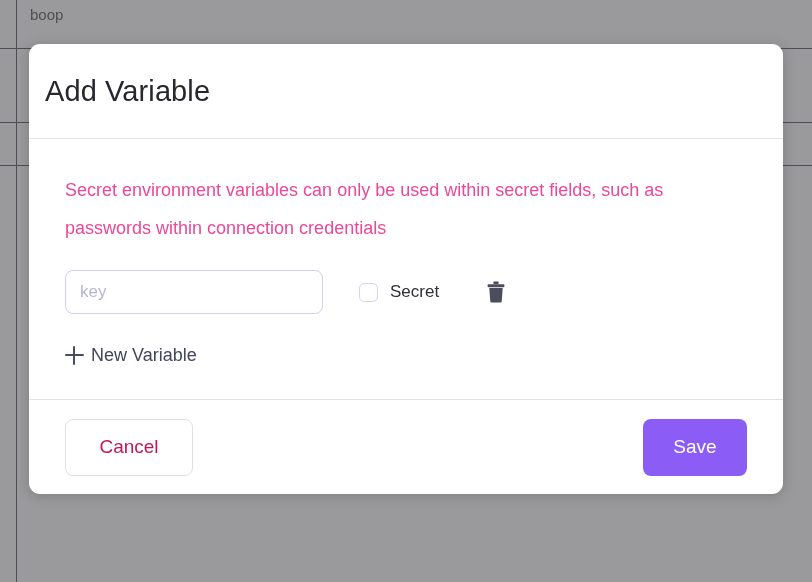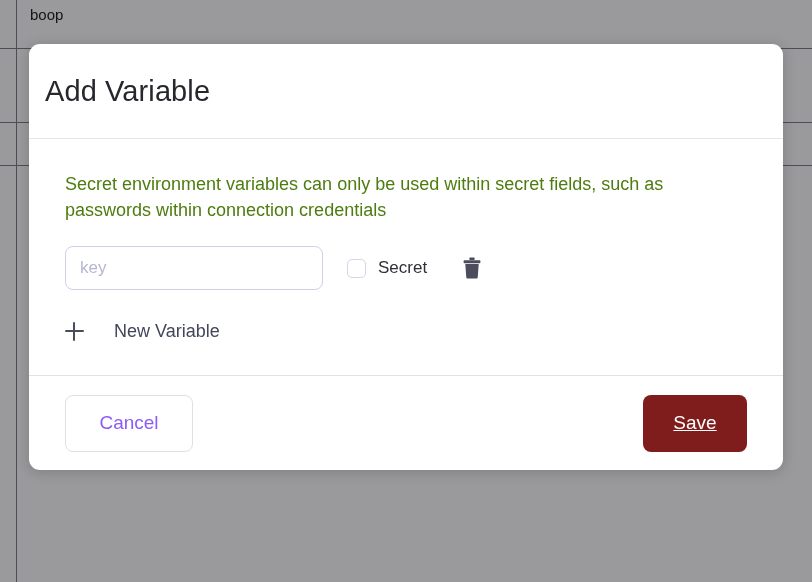--- a/index.html
+++ b/index.html
@@ -26,21 +26,21 @@
   .bg-page {
     position: absolute;
     inset: 0;
     background: #ffffff;
   }
   .bg-cell-text {
     position: absolute;
     left: 30px;
     top: 5px;
     font-size: 15px;
-    color: #000000;
+    color: #737373;
     line-height: 20px;
     white-space: nowrap;
   }
   .bg-vline {
     position: absolute;
     top: 0;
     left: 16px;
     width: 1px;
     height: 582px;
     background: #6f7076;
@@ -93,31 +93,31 @@
   }
 
   .modal-body {
     padding: 32px 36px 30px 36px;
     box-sizing: border-box;
     border-bottom: 1px solid #e2e2e5;
   }
 
   .body-desc {
     font-size: 18px;
-    line-height: 26px;
-    color: #4d7c0f;
+    line-height: 38px;
+    color: #ec4899;
     max-width: 680px;
     margin: 0 0 23px 0;
   }
 
   
   .var-row {
     display: flex;
     align-items: center;
-    gap: 20px;
+    gap: 32px;
   }
   .text-input {
     box-sizing: border-box;
     height: 44px;
     border: 1px solid #cfcfe8;
     border-radius: 8px;
     background: #ffffff;
     padding: 0 14px;
     font-family: "Liberation Sans", sans-serif;
     font-size: 17px;
@@ -158,21 +158,21 @@
     align-items: center;
     justify-content: center;
     cursor: pointer;
   }
   .trash-btn svg { display: block; }
 
   
   .new-var {
     display: inline-flex;
     align-items: center;
-    gap: 30px;
+    gap: 7px;
     margin-top: 31px;
     cursor: pointer;
     user-select: none;
   }
   .plus-icon {
     width: 19px;
     height: 19px;
     position: relative;
     flex: 0 0 auto;
   }
@@ -214,31 +214,30 @@
     display: inline-flex;
     align-items: center;
     justify-content: center;
   }
   .btn-cancel {
     height: 57px;
     min-width: 128px;
     padding: 0 10px;
     background: #ffffff;
     border: 1px solid #e0e0e3;
-    color: #8b5cf6;
+    color: #be185d;
     text-align: center;
   }
   .btn-save {
     height: 57px;
     min-width: 104px;
     padding: 0 26px;
-    background: #7f1d1d;
+    background: #8b5cf6;
     border: none;
     color: #ffffff;
-    text-decoration: underline;
   }
 </style>
 </head>
 <body>
 
 <div id="screen">
 
   <div class="bg-page">
     <div class="bg-vline"></div>
     <div class="bg-hline l1"></div>

